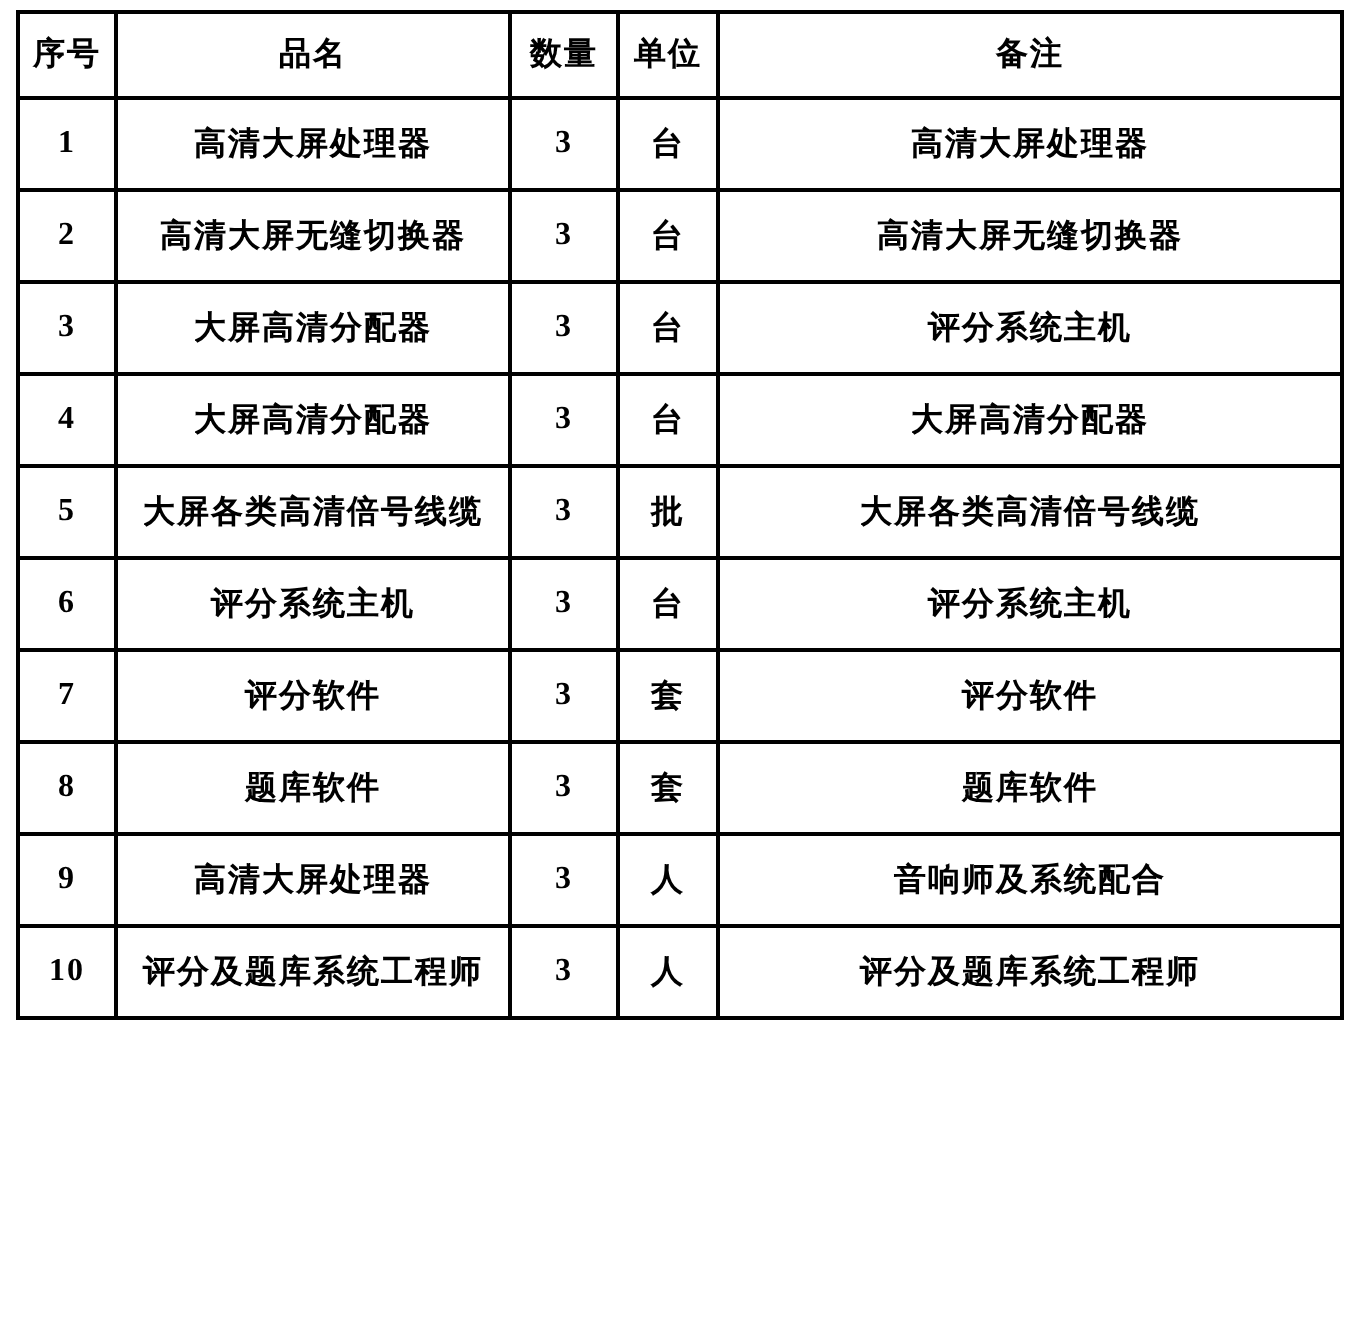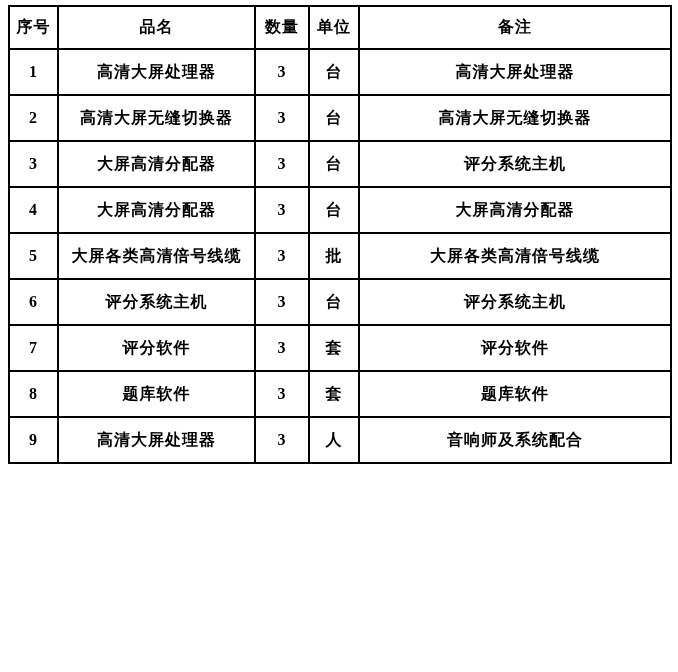--- a/index.html
+++ b/index.html
@@ -124,15 +124,22 @@
           <td>套</td>
           <td>题库软件</td>
         </tr>
         <tr>
           <td>9</td>
           <td>高清大屏处理器</td>
           <td>3</td>
           <td>人</td>
           <td>音响师及系统配合</td>
         </tr>
+        <tr>
+          <td>10</td>
+          <td>评分及题库系统工程师</td>
+          <td>3</td>
+          <td>人</td>
+          <td>评分及题库系统工程师</td>
+        </tr>
       </tbody>
   </table>
 </div>
 
 </body></html>

